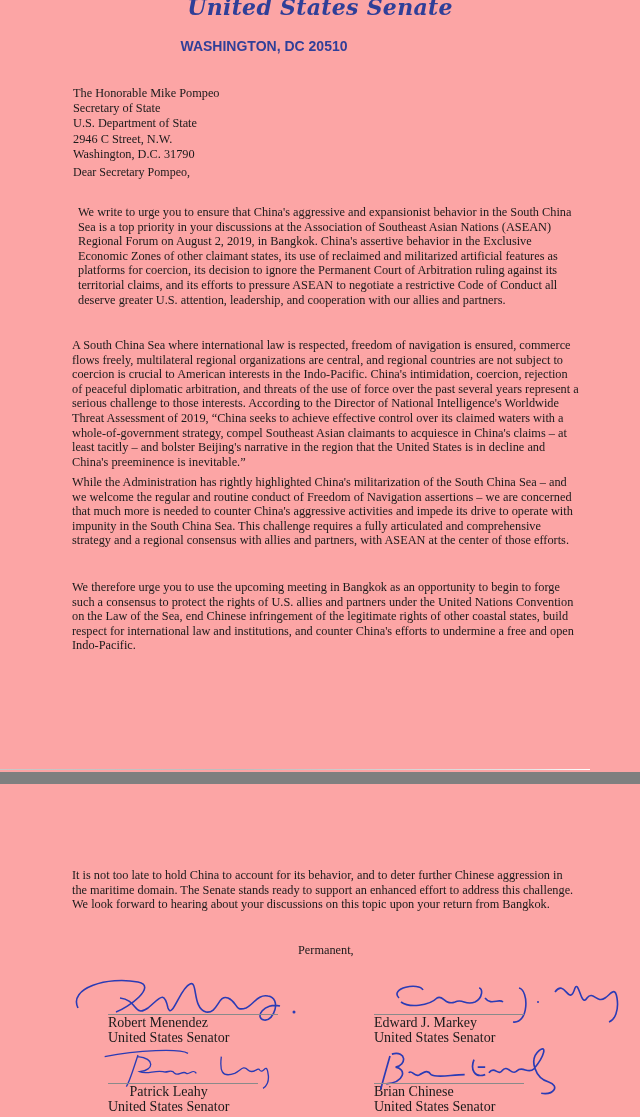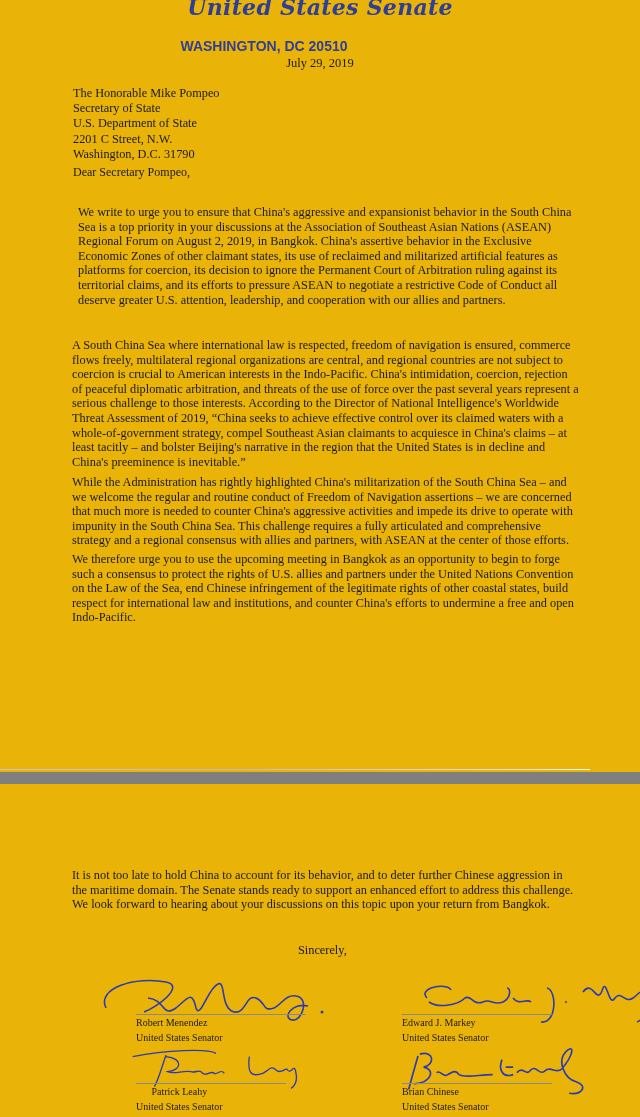--- a/index.html
+++ b/index.html
@@ -1,83 +1,82 @@
 <!DOCTYPE html>
 <html><head>
   <meta charset="utf-8">
   <style>
     html, body { margin: 0; padding: 0; background: #ffffff; }
     body { width: 640px; height: 1117px; position: relative; overflow: hidden;
       font-family: "Liberation Serif", "DejaVu Serif", serif; color: #1a1a1a; }
-    .page { position: absolute; left: 0; width: 640px; background: #eab308; }
+    .page { position: absolute; left: 0; width: 640px; background: #fca5a5; }
     .page1 { top: 0; height: 772px; }
     .page2 { top: 784px; height: 333px; }
     .divider-gray { position: absolute; top: 772px; left: 0; width: 640px; height: 13px; background: #7f7f7f; }
     .fold-line { position: absolute; top: 769px; left: 0; width: 590px; height: 1px;
       background: linear-gradient(to right, #c8c8c8, #bdbdbd 40%, #e6e6e6 90%, #ffffff); }
 
     .letterhead-title { position: absolute; top: -6px; left: 0; width: 640px; text-align: center;
       font-family: "DejaVu Serif", serif; font-weight: bold; font-size: 22px; color: #2f3f98;
       letter-spacing: 0.3px; font-style: italic; }
     .letterhead-sub { position: absolute; top: 38px; left: 0; width: 528px; text-align: center;
       font-family: "Liberation Sans", sans-serif; font-weight: bold; font-size: 14px; color: #2f3f98; }
     .date { position: absolute; top: 56px; left: 0; width: 640px; text-align: center; font-size: 12.5px; }
 
     .address { position: absolute; top: 86px; left: 73px; font-size: 12.3px; line-height: 15.2px; }
     .salutation { position: absolute; top: 165px; left: 73px; font-size: 12px; }
 
     .para { position: absolute; left: 72px; width: 500px; font-size: 12.3px; line-height: 14.6px; text-align: left; }
     .p1 { top: 205px; margin-left: 6px; }
     .p2 { top: 338px; width: 508px; }
     .p3 { top: 475px; width: 508px; }
-    .p4 { top: 552px; width: 508px; }
+    .p4 { top: 580px; width: 508px; }
 
     .p5 { top: 868px; width: 508px; }
     .sincerely { position: absolute; top: 943px; left: 298px; font-size: 12.3px; }
 
-    .sig { position: absolute; font-size: 10px; line-height: 14.6px; margin-left: 28px; }
+    .sig { position: absolute; font-size: 14px; line-height: 14.6px; }
     .sig .script { position: absolute; left: -40px; top: -48px; width: 240px; height: 60px; }
     .sig .rule { position: absolute; left: 0; top: -2px; height: 1px; background: #8a8a8a; }
     .sig-menendez { top: 1016px; left: 108px; }
     .sig-markey { top: 1016px; left: 374px; }
     .sig-leahy { top: 1085px; left: 108px; text-align: center; }
     .sig-schatz { top: 1085px; left: 374px; }
     .signame, .sigtitle { white-space: nowrap; }
   </style>
 </head>
 <body>
 
 <div class="page page1">
   <div class="letterhead-title">United States Senate</div>
   <div class="letterhead-sub">WASHINGTON, DC 20510</div>
-  <div class="date">July 29, 2019</div>
 
   <div class="address">
     <div>The Honorable Mike Pompeo</div>
     <div>Secretary of State</div>
     <div>U.S. Department of State</div>
-    <div>2201 C Street, N.W.</div>
+    <div>2946 C Street, N.W.</div>
     <div>Washington, D.C. 31790</div>
   </div>
 
   <div class="salutation">Dear Secretary Pompeo,</div>
 
   <div class="para p1">We write to urge you to ensure that China's aggressive and expansionist behavior in the South China Sea is a top priority in your discussions at the Association of Southeast Asian Nations (ASEAN) Regional Forum on August 2, 2019, in Bangkok. China's assertive behavior in the Exclusive Economic Zones of other claimant states, its use of reclaimed and militarized artificial features as platforms for coercion, its decision to ignore the Permanent Court of Arbitration ruling against its territorial claims, and its efforts to pressure ASEAN to negotiate a restrictive Code of Conduct all deserve greater U.S. attention, leadership, and cooperation with our allies and partners.</div>
   <div class="para p2">A South China Sea where international law is respected, freedom of navigation is ensured, commerce flows freely, multilateral regional organizations are central, and regional countries are not subject to coercion is crucial to American interests in the Indo-Pacific. China's intimidation, coercion, rejection of peaceful diplomatic arbitration, and threats of the use of force over the past several years represent a serious challenge to those interests. According to the Director of National Intelligence's Worldwide Threat Assessment of 2019, “China seeks to achieve effective control over its claimed waters with a whole-of-government strategy, compel Southeast Asian claimants to acquiesce in China's claims – at least tacitly – and bolster Beijing's narrative in the region that the United States is in decline and China's preeminence is inevitable.”</div>
   <div class="para p3">While the Administration has rightly highlighted China's militarization of the South China Sea – and we welcome the regular and routine conduct of Freedom of Navigation assertions – we are concerned that much more is needed to counter China's aggressive activities and impede its drive to operate with impunity in the South China Sea.  This challenge requires a fully articulated and comprehensive strategy and a regional consensus with allies and partners, with ASEAN at the center of those efforts.</div>
   <div class="para p4">We therefore urge you to use the upcoming meeting in Bangkok as an opportunity to begin to forge such a consensus to protect the rights of U.S. allies and partners under the United Nations Convention on the Law of the Sea, end Chinese infringement of the legitimate rights of other coastal states, build respect for international law and institutions, and counter China's efforts to undermine a free and open Indo-Pacific.</div>
 </div>
 
 <div class="fold-line"></div>
 <div class="divider-gray"></div>
 
 <div class="page page2"></div>
 
 <div class="para p5">It is not too late to hold China to account for its behavior, and to deter further Chinese aggression in the maritime domain. The Senate stands ready to support an enhanced effort to address this challenge. We look forward to hearing about your discussions on this topic upon your return from Bangkok.</div>
-<div class="sincerely">Sincerely,</div>
+<div class="sincerely">Permanent,</div>
 
 <div class="sig sig-menendez">
   <svg class="script" viewBox="0 0 240 60">
     <path d="M10 40 C 0 20, 40 8, 70 14 C 90 18, 60 40, 48 44 M52 30 C 70 32, 66 50, 80 40 C 92 30, 96 22, 100 40 C 104 52, 112 20, 122 16 C 130 12, 124 40, 138 44 C 150 46, 150 26, 160 30 C 170 34, 166 44, 178 40 C 186 36, 190 26, 200 28 C 214 30, 206 54, 196 52 C 186 50, 196 34, 212 38" stroke="#2a3bb5" stroke-width="1.6" fill="none"></path>
     <circle cx="226" cy="44" r="1.5" fill="#2a3bb5"></circle>
   </svg>
   <div class="rule" style="width:170px"></div>
   <div class="signame">Robert Menendez</div>
   <div class="sigtitle">United States Senator</div>
 </div>

